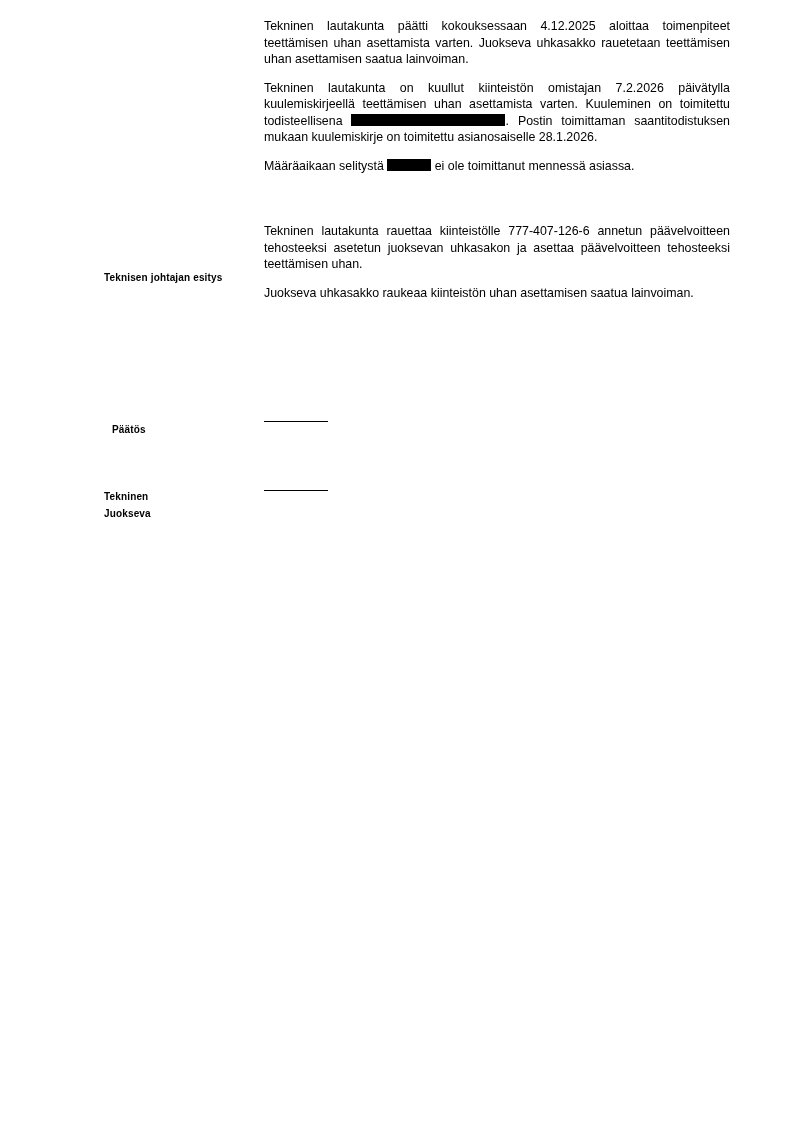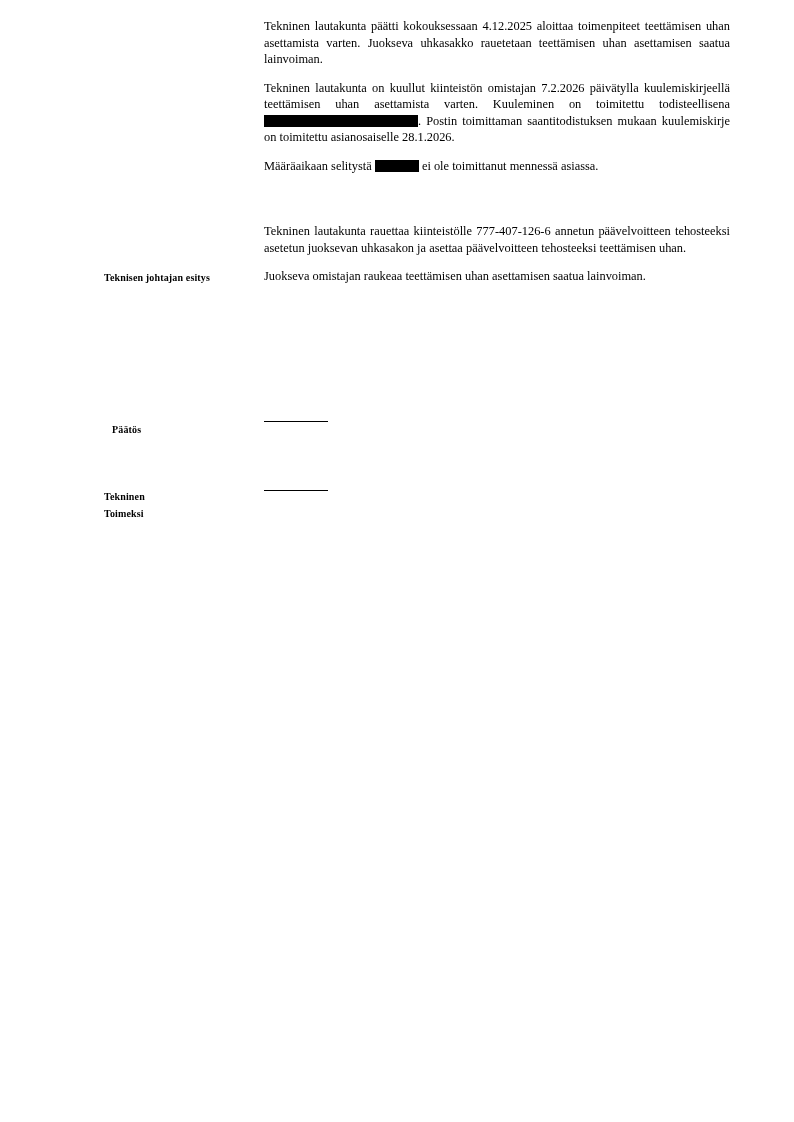--- a/index.html
+++ b/index.html
@@ -13,21 +13,20 @@
     position: relative;
     font-family: "Liberation Sans", sans-serif;
     color: #000000;
     -webkit-font-smoothing: antialiased;
   }
   .page {
     position: relative;
     width: 794px;
     height: 1122px;
     box-sizing: border-box;
-    font-family: Liberation Serif, serif;
   }
   .doc-body {
     position: absolute;
     left: 0;
     top: 0;
     width: 794px;
   }
   .label-col {
     position: absolute;
     left: 104px;
@@ -78,24 +77,24 @@
 
     <div class="text-col" style="top:18px;">
       <p class="para"><span>Tekninen lautakunta päätti kokouksessaan 4.12.2025 aloittaa toimenpiteet teettämisen uhan asettamista varten. Juokseva uhkasakko rauetetaan teettämisen uhan asettamisen saatua lainvoiman.</span></p>
       <p class="para"><span>Tekninen lautakunta on kuullut kiinteistön omistajan 7.2.2026 päivätylla kuulemiskirjeellä teettämisen uhan asettamista varten. Kuuleminen on toimitettu todisteellisena </span><span class="redact redact-wide"></span><span>. Postin toimittaman saantitodistuksen mukaan kuulemiskirje on toimitettu asianosaiselle 28.1.2026.</span></p>
       <p class="para"><span>Määräaikaan  selitystä </span><span class="redact redact-narrow"></span><span> ei ole toimittanut mennessä asiassa.</span></p>
     </div>
 
     <div class="label-col" style="top:223px;">Teknisen johtajan esitys</div>
     <div class="text-col" style="top:223px;">
       <p class="para"><span>Tekninen lautakunta rauettaa kiinteistölle 777-407-126-6 annetun päävelvoitteen  tehosteeksi asetetun juoksevan uhkasakon ja asettaa päävelvoitteen  tehosteeksi teettämisen uhan.</span></p>
-      <p class="para"><span>Juokseva omistajan raukeaa teettämisen uhan asettamisen saatua lainvoiman.</span></p>
+      <p class="para"><span>Juokseva uhkasakko raukeaa kiinteistön uhan asettamisen saatua lainvoiman.</span></p>
     </div>
 
     <div class="label-col" style="top:375px;padding-left:8px;">Päätös</div>
     <div class="rule" style="left:264px; top:421px;"></div>
 
     <div class="label-col" style="top:442px;">Tekninen</div>
-    <div class="label-col" style="top:459px;">Toimeksi</div>
+    <div class="label-col" style="top:459px;">Juokseva</div>
     <div class="rule" style="left:264px; top:490px;"></div>
 
   </div>
 </div>
 
 </body></html>

